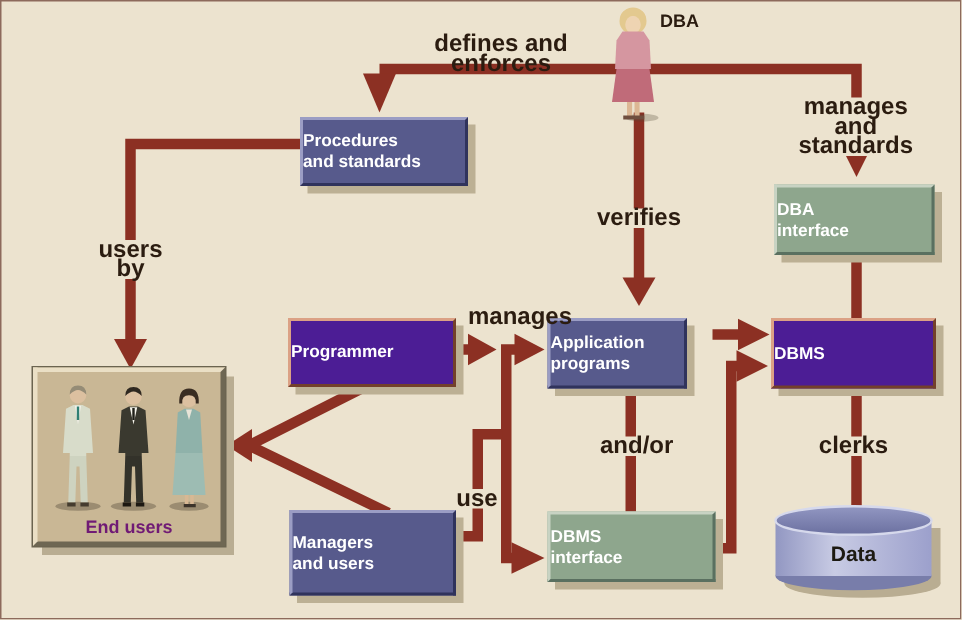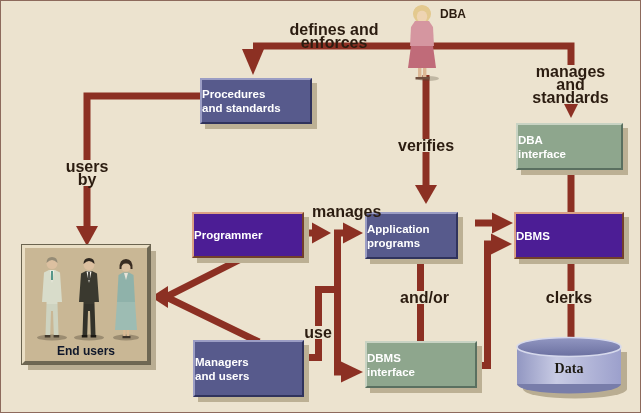--- a/index.html
+++ b/index.html
@@ -17,27 +17,27 @@
   }
   .purple{background:#575a8c;border-color:#9b9dc4 #30335c #30335c #9b9dc4;}
   .terra{background:#4c1d95;border-color:#dba185 #73402b #73402b #dba185;}
   .green{background:#8ea68d;border-color:#c8d3c3 #5a7060 #5a7060 #c8d3c3;}
   .panel{
     position:absolute;z-index:2;box-sizing:border-box;background:#c9b795;
     border:3px solid;border-color:#eadfc5 #6e6753 #6e6753 #eadfc5;
     box-shadow:0 0 0 1px #6b6450, 6px 6px 0 #b9ad92;
     display:flex;flex-direction:column;align-items:center;
   }
-  .panel .caption{font-weight:bold;font-size:12px;color:#0f172a;margin-top:1px;}
+  .panel .caption{font-weight:bold;font-size:12px;color:#701a75;margin-top:1px;}
   .lbl{
     position:absolute;z-index:3;font-weight:bold;font-size:16px;line-height:13px;
     color:#2b1c10;text-align:center;
   }
   .bg{background:#ece3cf;}
-  .cyl{position:absolute;z-index:2;font-family:Liberation Serif, serif;}
+  .cyl{position:absolute;z-index:2;}
   .cyl .caption{
     position:absolute;left:0;top:24px;width:107px;text-align:center;
     font-weight:bold;font-size:14px;color:#1d1a12;z-index:3;
   }
 </style>
 </head>
 <body>
 
 <div class="stage">
 

